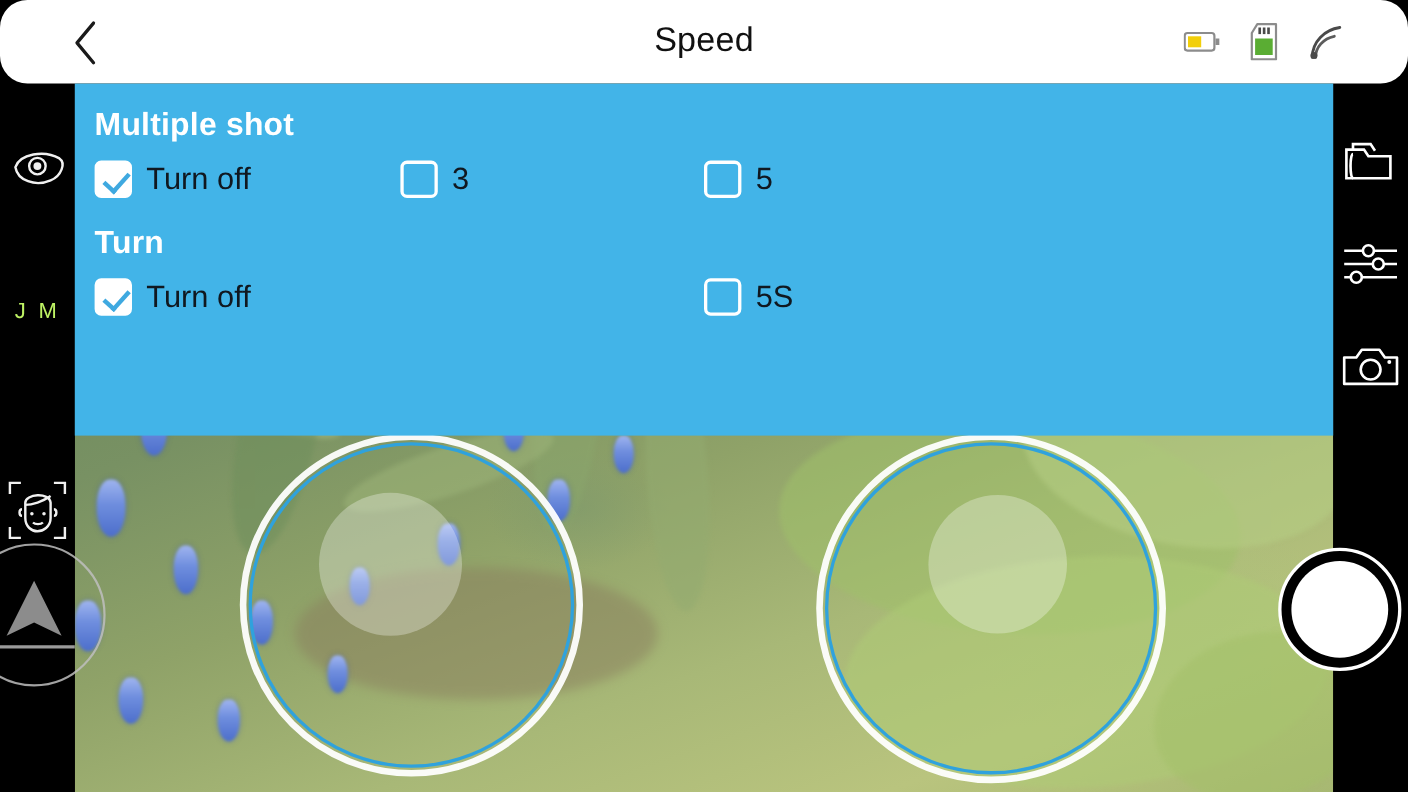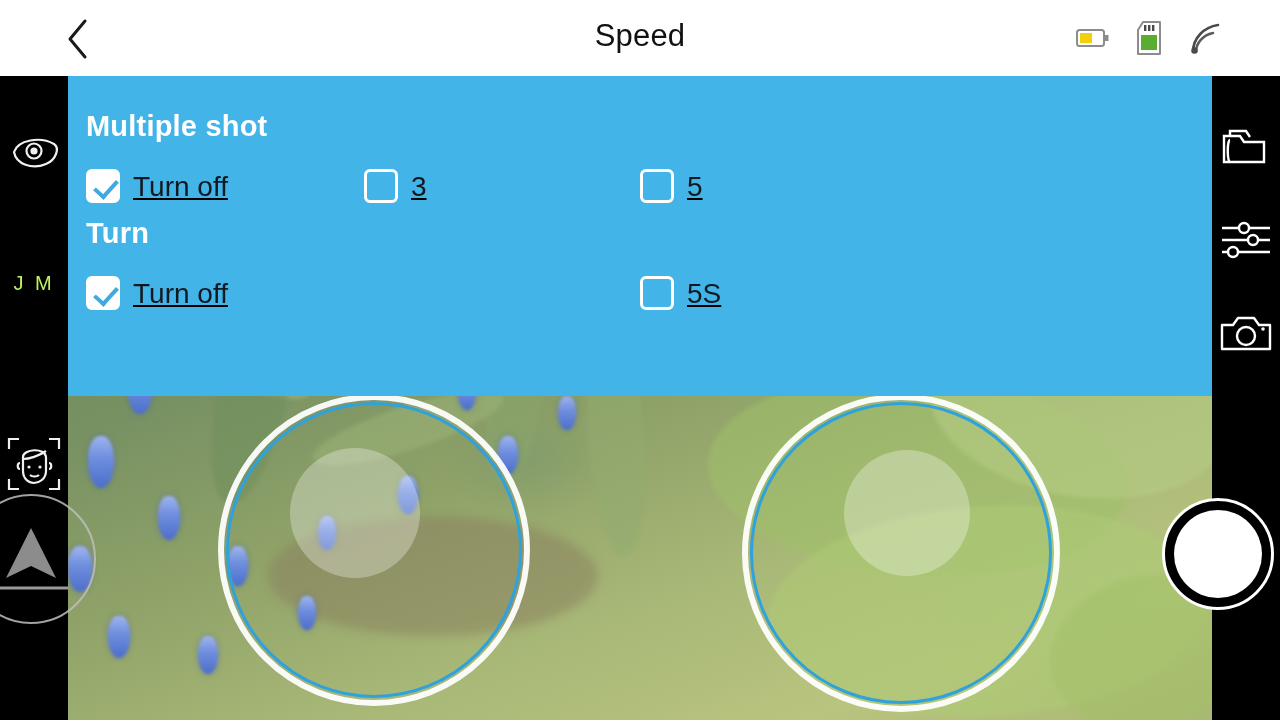--- a/index.html
+++ b/index.html
@@ -7,21 +7,21 @@
     width:1280px; height:720px;
     background:#000;
     font-family:"Liberation Sans", sans-serif;
     overflow:hidden;
   }
   #app { position:relative; width:1280px; height:720px; background:#000; }
 
   
   .header {
     position:absolute; left:0; top:0; width:1280px; height:76px;
-    background:#fff; z-index:40;
+    background:#fff; z-index:40;border-radius:25px;
   }
   .back-btn {
     position:absolute; left:52px; top:14px; width:52px; height:50px;
     display:flex; align-items:center; justify-content:center; cursor:pointer;
   }
   .back-btn svg { display:block; }
   .header-title {
     position:absolute; left:0; top:18px; width:1280px;
     text-align:center; font-size:31px; color:#111; letter-spacing:.2px;
   }
@@ -102,32 +102,32 @@
     display:flex; align-items:center; justify-content:center;
     z-index:35; cursor:pointer;
   }
   .shutter .dot {
     width:88px; height:88px; border-radius:50%; background:#fff;
   }
 
   
   .panel {
     position:absolute; left:68px; top:76px; width:1144px; height:320px;
-    background:#42b4e8; z-index:50; padding:34px 0 0 0;
+    background:#42b4e8; z-index:50; padding:22px 0 0 0;
   }
   .panel-heading {
     color:#fff; font-size:29px; font-weight:bold;
     margin:0 0 4px 18px; letter-spacing:.2px;
   }
   .opt-row {
     position:relative; height:56px; margin:0 0 0 0;
   }
   .opt {
     position:absolute; top:0; height:56px;
-    display:flex; align-items:flex-end; gap:13px; cursor:pointer;text-decoration:underline;
+    display:flex; align-items:center; gap:13px; cursor:pointer;
   }
   .cbox {
     width:34px; height:34px; border-radius:6px;
     border:3px solid #fff; background:transparent;
     position:relative; flex:0 0 auto;
   }
   .cbox.checked { background:#fff; border-color:#fff; }
   .cbox.checked::after {
     content:""; position:absolute;
     left:10px; top:3px; width:10px; height:19px;

